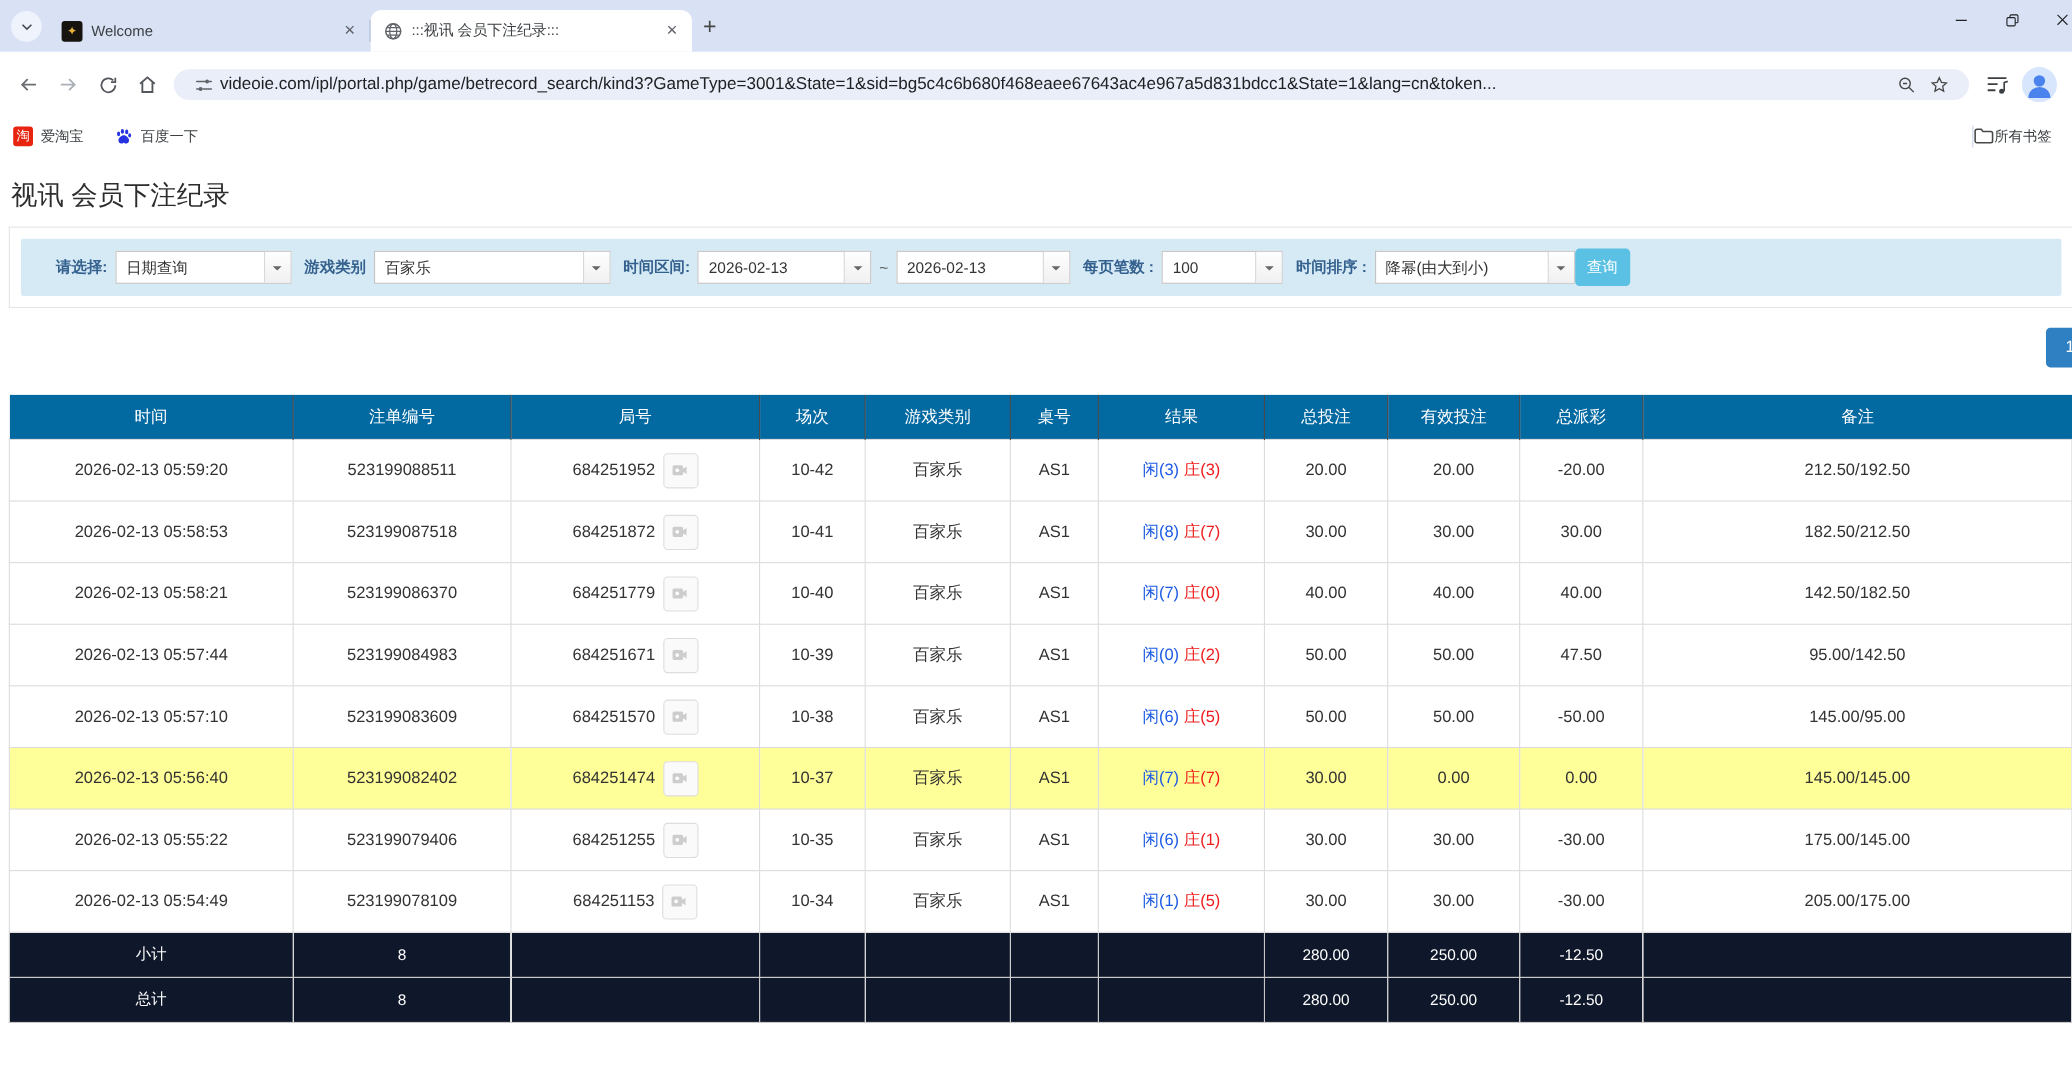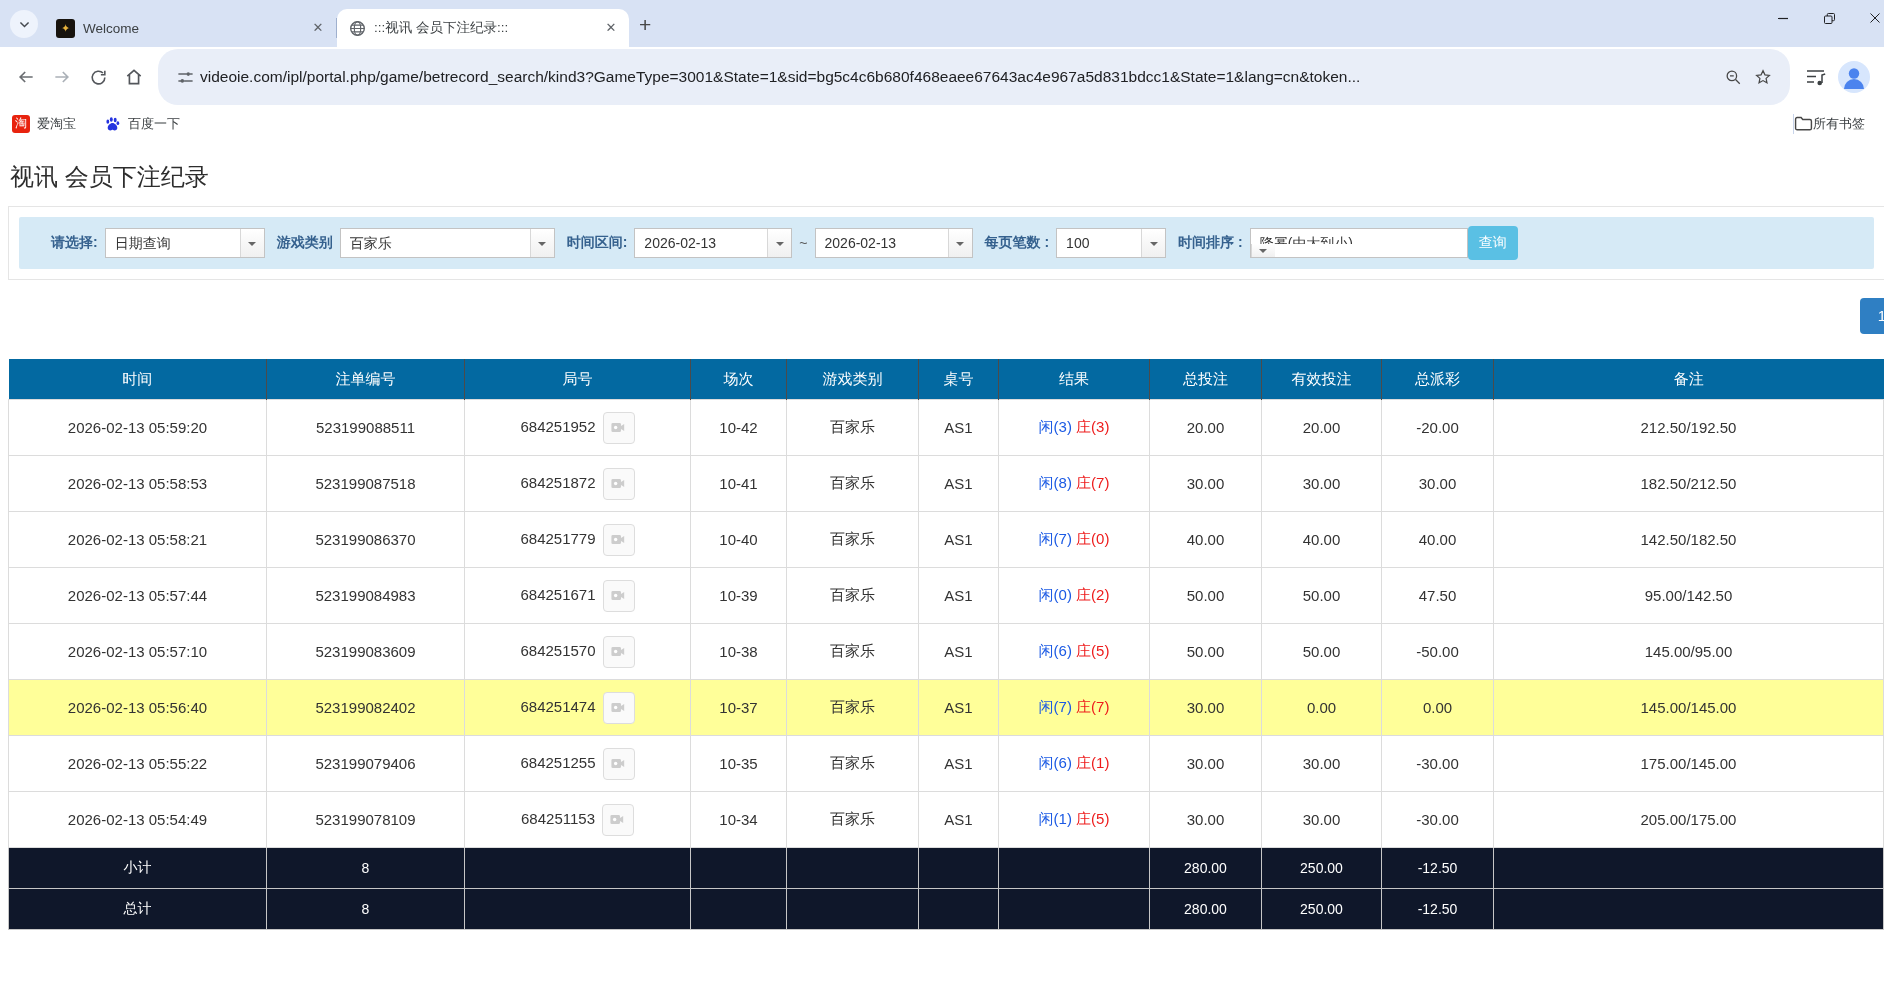--- a/index.html
+++ b/index.html
@@ -18,21 +18,21 @@
                 text-align:center;border-radius:50%}
   .tab-sep{width:1px;height:20px;background:#9fb0ce;margin-bottom:9px}
   .fav-welcome{width:19px;height:19px;background:#17130e;border-radius:3px;color:#e8b33c;
                font-size:11px;display:flex;align-items:center;justify-content:center;flex:none}
   .newtab{font-size:21px;color:#474747;margin:0 0 13px 10px;line-height:18px}
   .win-controls{position:absolute;right:-14px;top:0;display:flex;height:36px;align-items:center}
   .win-btn{width:46px;height:36px;display:flex;align-items:center;justify-content:center}
 
   .toolbar{height:60px;background:#fff;display:flex;align-items:center;padding:0 8px}
   .nav-icon{width:36px;height:36px;display:flex;align-items:center;justify-content:center;flex:none}
-  .omnibox{flex:1;min-width:0;height:56px;background:#e9eef8;border-radius:20px;display:flex;
+  .omnibox{flex:1;min-width:0;height:28px;background:#e9eef8;border-radius:20px;display:flex;
            align-items:center;margin:0 8px 0 6px;padding:0 12px}
   .omni-url{flex:1;min-width:0;font-size:15.5px;color:#202124;white-space:nowrap;overflow:hidden}
   .pill-icon{width:30px;height:30px;display:flex;align-items:center;justify-content:center;flex:none}
   .media-icon{width:34px;height:34px;display:flex;align-items:center;justify-content:center;flex:none}
   .avatar{width:32px;height:32px;margin:0 6px;flex:none}
 
   .bookmarks{height:33px;background:#fff;display:flex;align-items:center;padding:0 12px;position:relative}
   .bm{display:flex;align-items:center;margin-right:28px;font-size:13px;color:#3c4043;gap:7px}
   .bm-ico-tao{width:18px;height:18px;background:#e8230e;border-radius:3px;color:#fff;font-size:12px;
               display:flex;align-items:center;justify-content:center}
@@ -239,21 +239,21 @@
         <div class="combo" style="width: 158px;">
           <span class="val">2026-02-13</span>
           <span class="arrow"></span>
         </div>
         <span class="flabel">每页笔数 :</span>
         <div class="combo" style="width: 110px;">
           <span class="val">100</span>
           <span class="arrow"></span>
         </div>
         <span class="flabel">时间排序 :</span>
-        <div class="combo" style="width: 218px; flex-direction: column;">
+        <div class="combo" style="width: 182px;">
           <span class="val">降幂(由大到小)</span>
           <span class="arrow"></span>
         </div>
         <button class="search-btn">查询</button>
       </div>
   </div>
 
 
   <div class="pager">
     <div class="pbtn">1</div>

